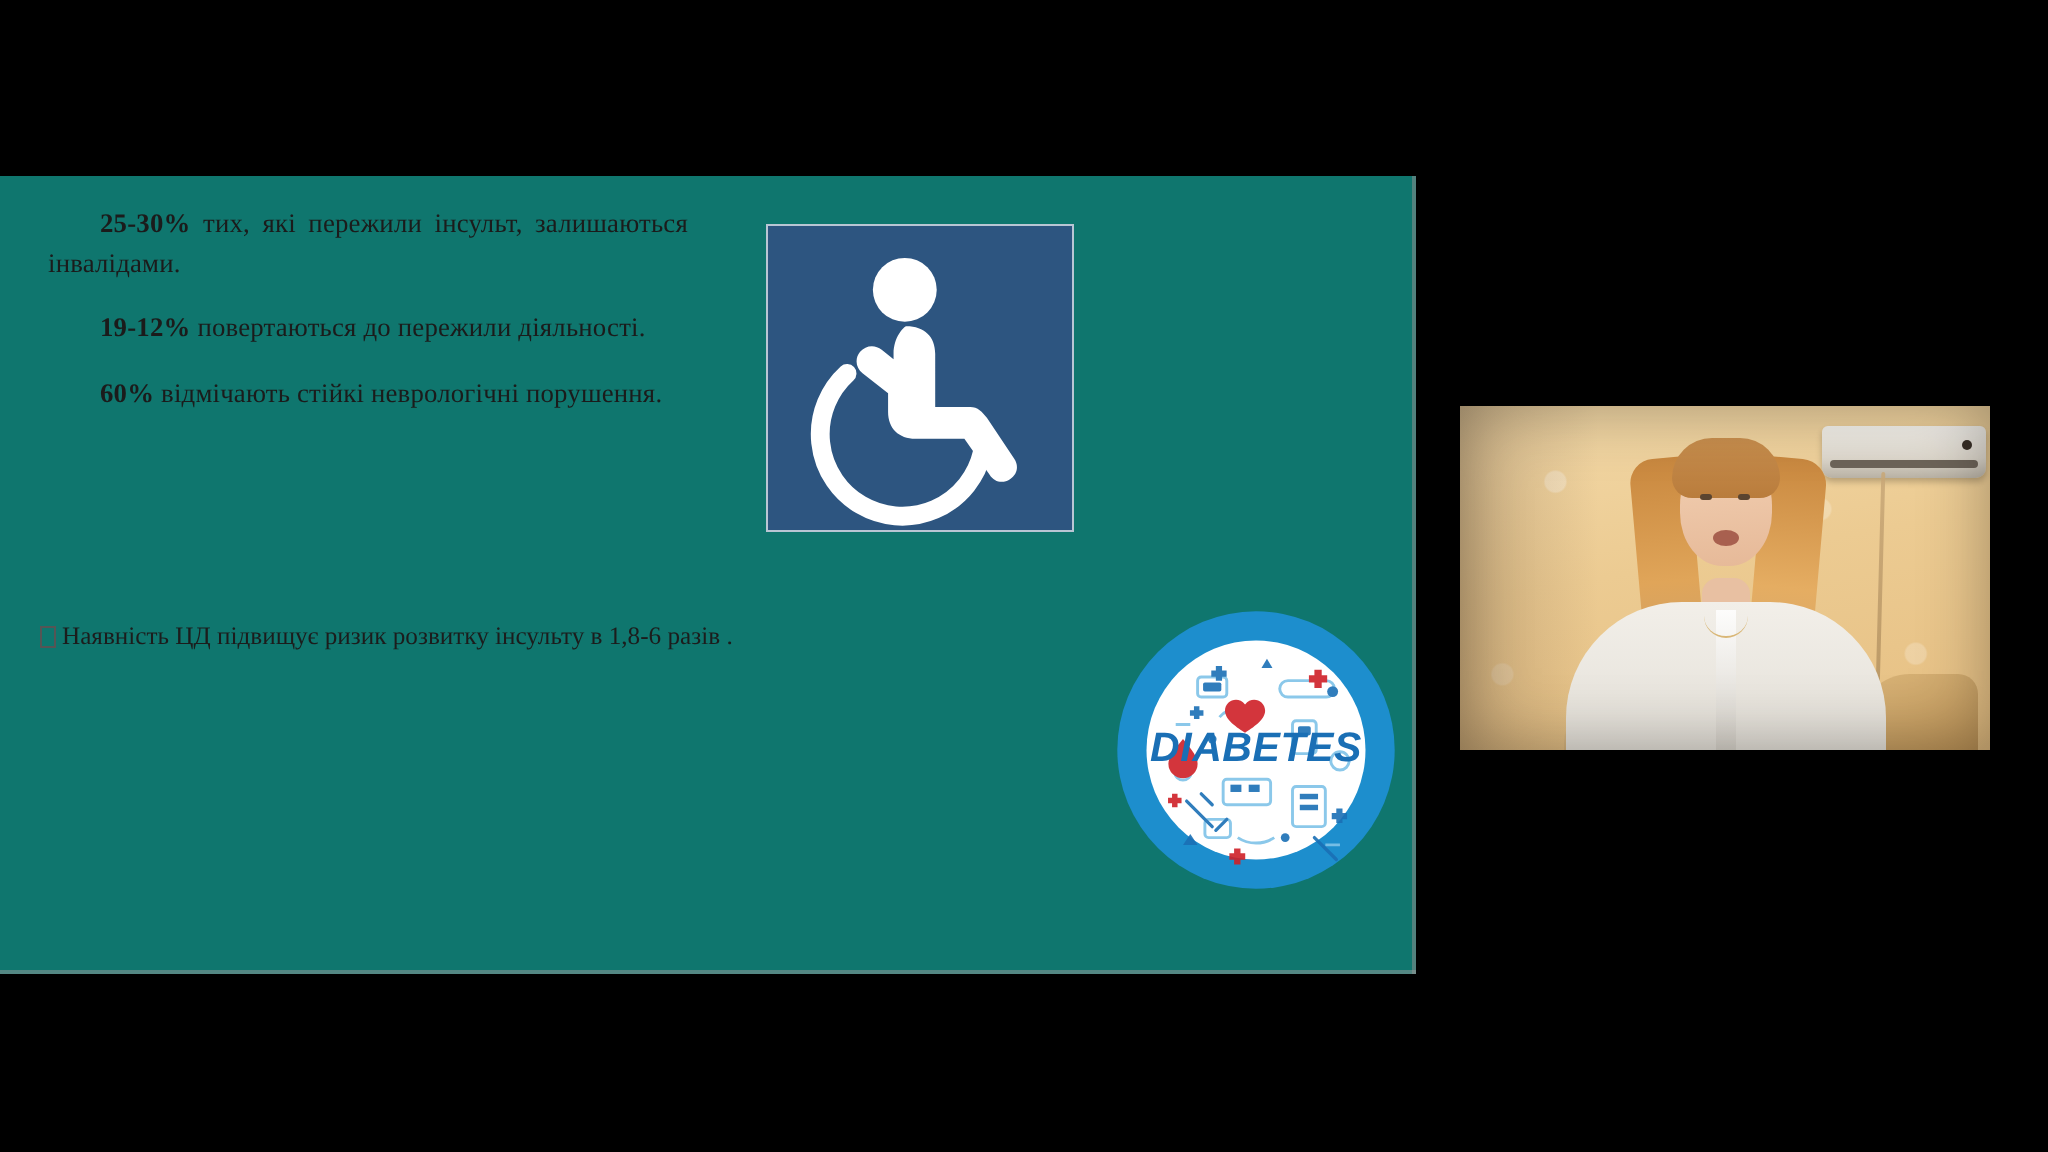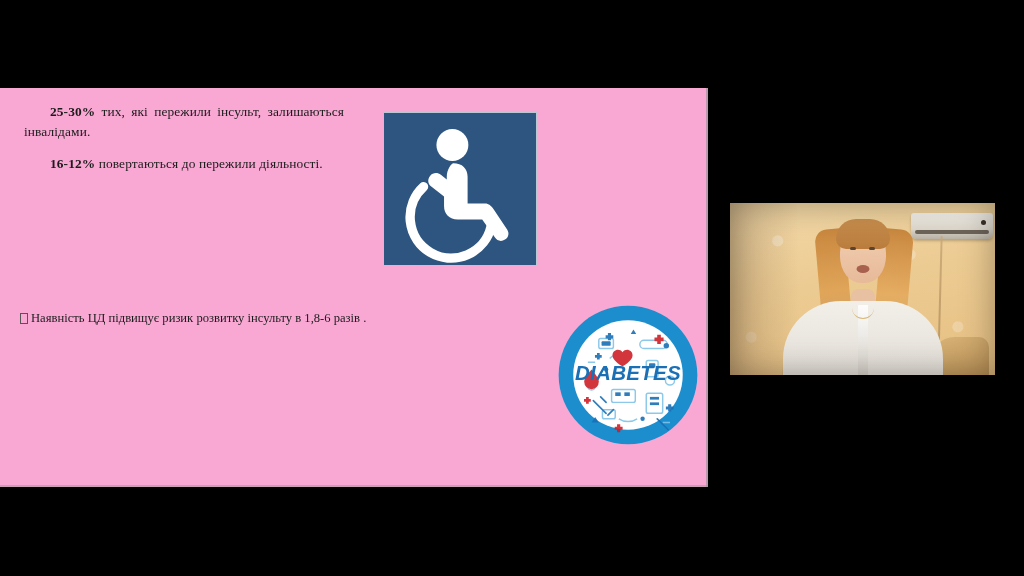--- a/index.html
+++ b/index.html
@@ -2,21 +2,21 @@
 <html><head>
 <meta charset="utf-8">
 <style>
   html,body{margin:0;padding:0;background:#000;}
   body{width:1024px;height:576px;overflow:hidden;font-family:"Liberation Serif",serif;}
   #stage{position:relative;width:1024px;height:576px;background:#000;}
 
   
   .slide{
     position:absolute;left:0;top:88px;width:708px;height:399px;
-    background:#f9a8d4;overflow:hidden;
+    background:#0f766e;overflow:hidden;
   }
   .slide-edge{
     position:absolute;left:706px;top:88px;width:2px;height:399px;
     background:#8d8d8d;opacity:.55;
   }
   .slide-edge-b{
     position:absolute;left:0;top:485px;width:708px;height:2px;
     background:#9a9a9a;opacity:.5;
   }
 
@@ -196,21 +196,22 @@
 </style>
 </head>
 <body>
 
 <div id="stage">
 
   <div class="slide">
 
     <div class="stats">
       <p><b>25-30%</b> <span>тих, які пережили інсульт, залишаються інвалідами.</span></p>
-      <p><b>16-12%</b> <span>повертаються   до пережили діяльності.</span></p>
+      <p><b>19-12%</b> <span>повертаються   до пережили діяльності.</span></p>
+      <p><b>60%</b> <span>відмічають стійкі неврологічні порушення.</span></p>
     </div>
 
     <div class="bullets">
       <div class="bullet">
         <span class="box"></span>
         <span class="txt">Наявність ЦД підвищує ризик розвитку інсульту в 1,8-6 разів .</span>
       </div>
     </div>
   </div>
 

